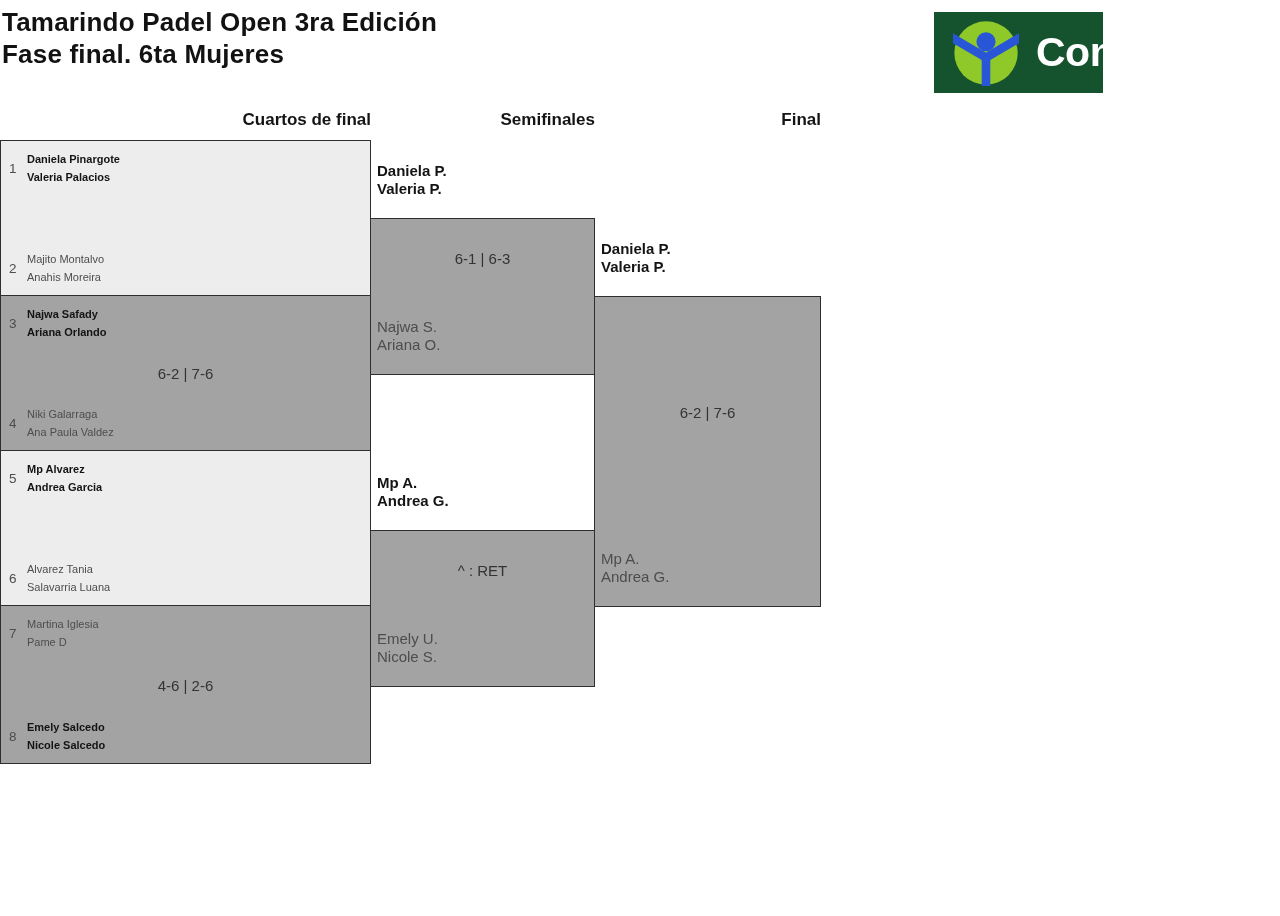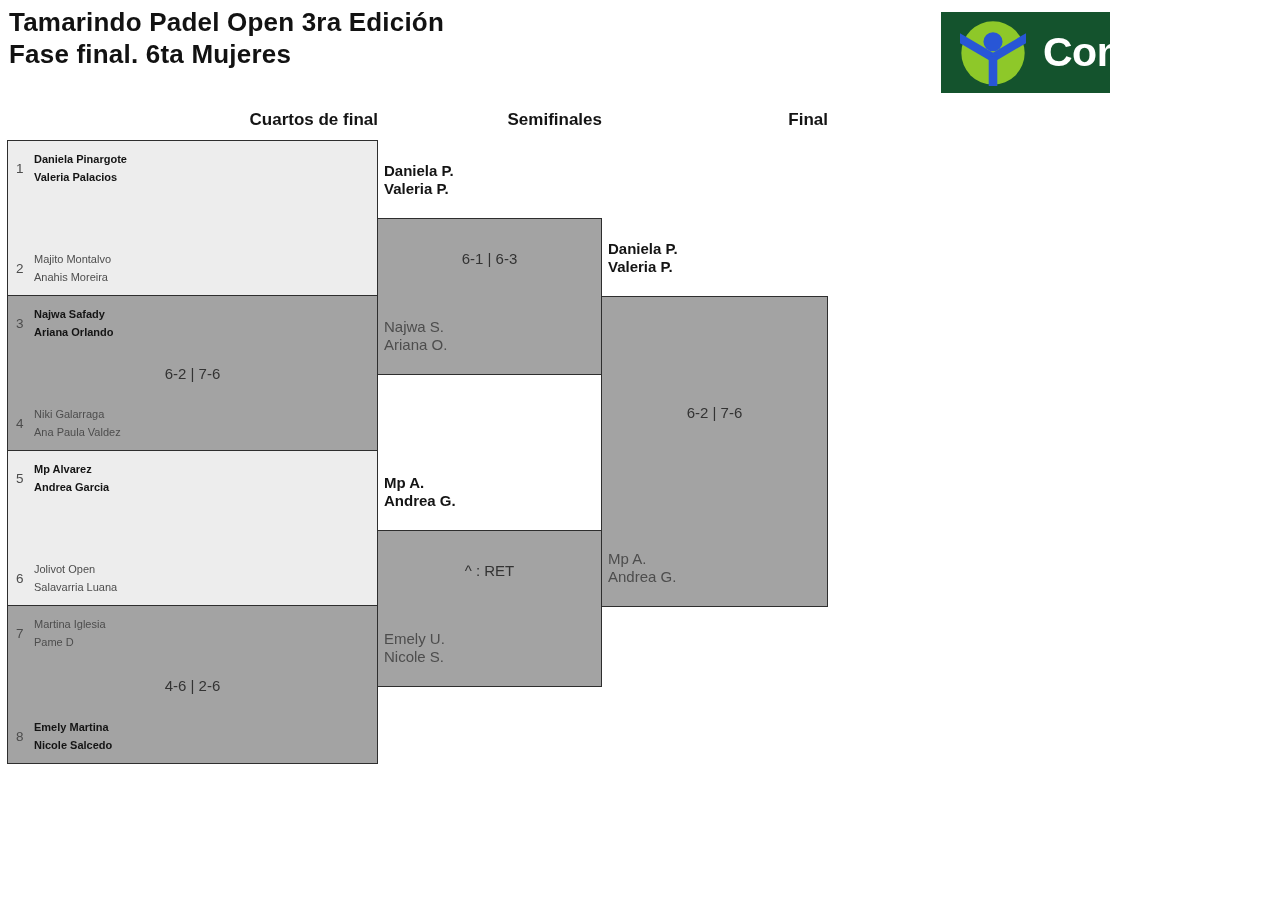--- a/index.html
+++ b/index.html
@@ -1,17 +1,17 @@
 <!DOCTYPE html>
 <html><head>
 <meta charset="utf-8">
 <style>
   html,body{margin:0;padding:0;background:#ffffff;}
   .page{position:relative;width:1103px;height:916px;background:#fff;
-        font-family:"Liberation Sans",sans-serif;overflow:hidden;margin-left:7px;}
+        font-family:"Liberation Sans",sans-serif;overflow:hidden;}
 
   
   .title{position:absolute;left:2px;top:6px;font-size:26px;font-weight:700;
          line-height:32px;color:#121212;letter-spacing:0.2px;}
 
   
   .logo{position:absolute;left:934px;top:12px;width:346px;height:81px;background:#14532d;
         display:flex;align-items:center;box-sizing:border-box;padding-left:19px;}
   .logo svg{width:66px;height:66px;flex:0 0 auto;}
   .logo-text{color:#ffffff;font-size:41px;font-weight:700;margin-left:17px;
@@ -118,39 +118,39 @@
     <div class="participant p-top">
       <span class="seed">5</span>
       <div class="names winner">
         <div>Mp Alvarez</div>
         <div>Andrea Garcia</div>
       </div>
     </div>
     <div class="participant p-bottom">
       <span class="seed">6</span>
       <div class="names loser">
-        <div>Jolivot Open</div>
+        <div>Alvarez Tania</div>
         <div>Salavarria Luana</div>
       </div>
     </div>
   </div>
 
   <div class="box qf4">
     <div class="participant p-top">
       <span class="seed">7</span>
       <div class="names loser">
         <div>Martina Iglesia</div>
         <div>Pame D</div>
       </div>
     </div>
     <div class="score qf-score">4-6 | 2-6</div>
     <div class="participant p-bottom">
       <span class="seed">8</span>
       <div class="names winner">
-        <div>Emely Martina</div>
+        <div>Emely Salcedo</div>
         <div>Nicole Salcedo</div>
       </div>
     </div>
   </div>
 
   <div class="box sf1">
     <div class="score sf-score">6-1 | 6-3</div>
   </div>
 
   <div class="box sf2">

